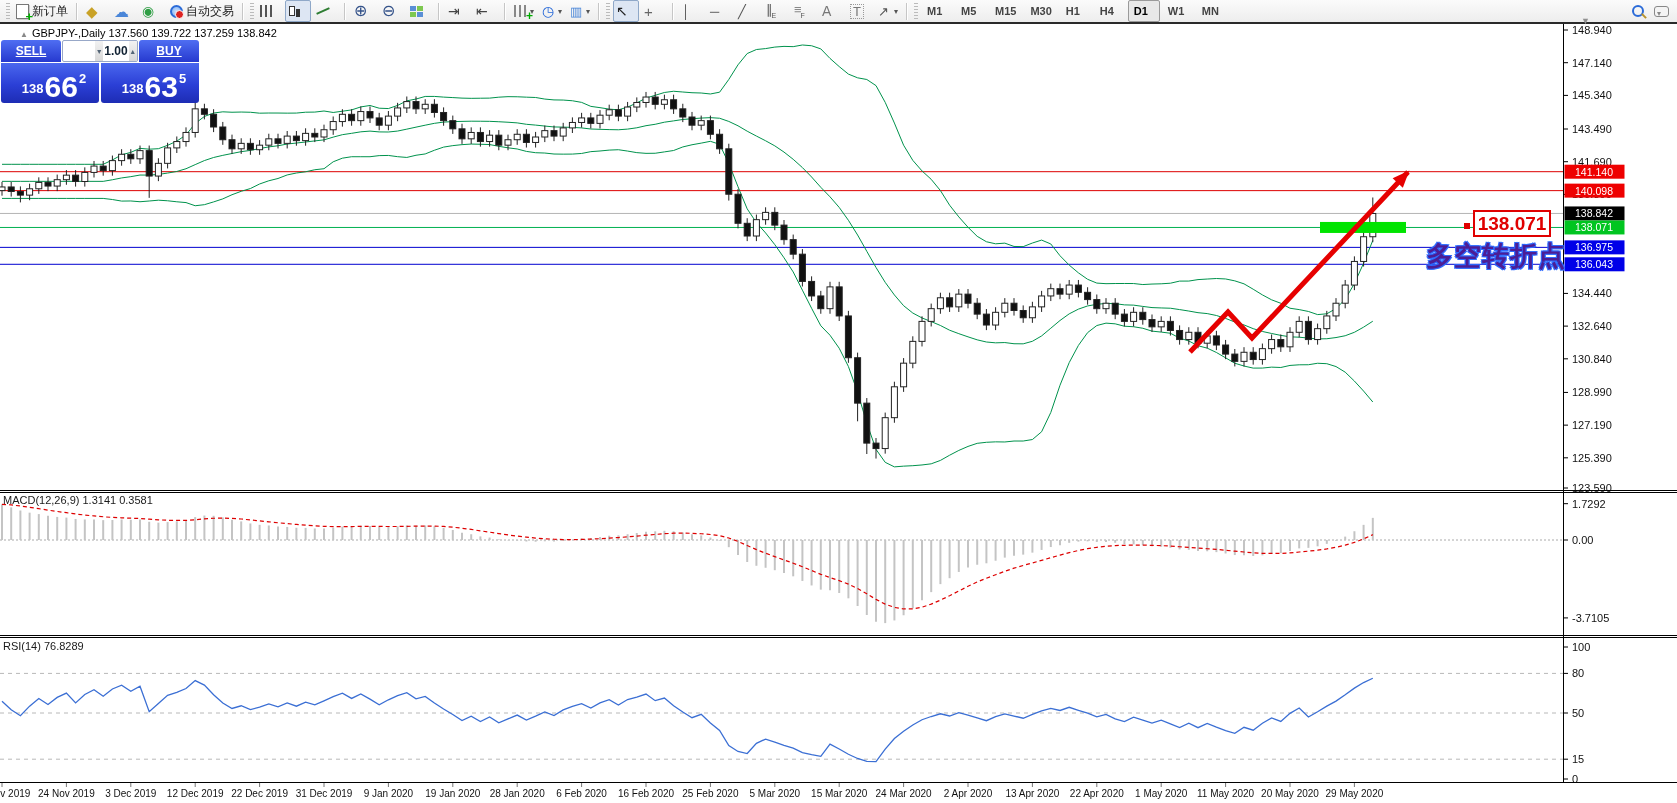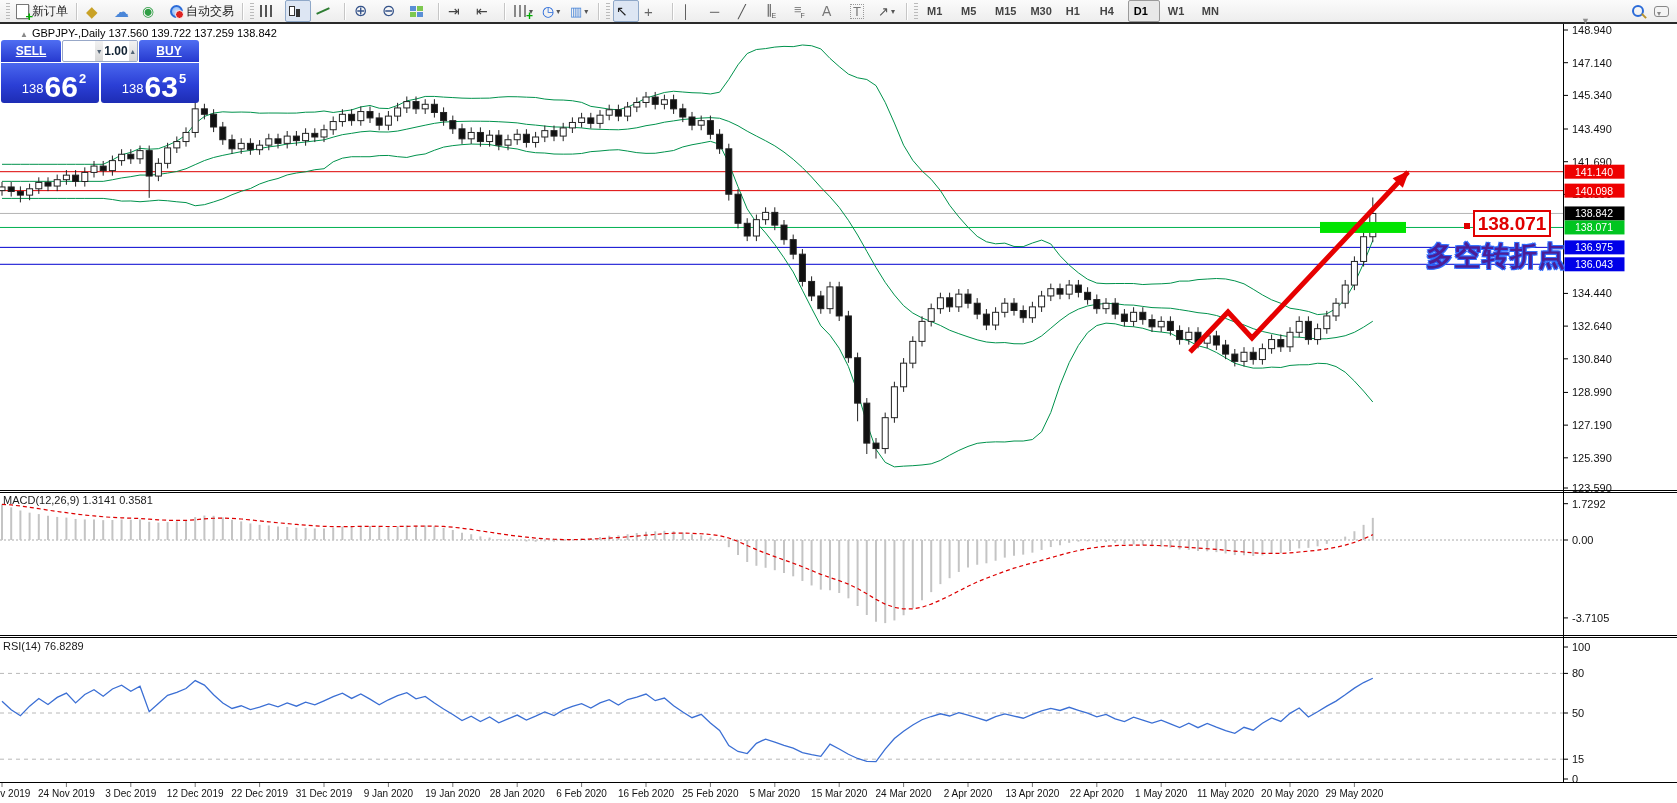--- a/index.html
+++ b/index.html
@@ -1,21 +1,21 @@
 <!DOCTYPE html>
 <html><head>
 <meta charset="utf-8">
 <style>
   html,body{margin:0;padding:0;}
   body{width:1677px;height:803px;position:relative;overflow:hidden;background:#fff;
        font-family:"Liberation Sans",sans-serif;-webkit-font-smoothing:antialiased;}
   
   .toolbar{position:absolute;left:0;top:0;width:1677px;height:24px;background:linear-gradient(#fbfbfb,#ededed);
            border-bottom:2px solid #2a2a2a;display:flex;align-items:center;padding-left:4px;box-sizing:border-box;z-index:30;}
-  .tb-btn{height:20px;min-width:20px;display:flex;align-items:center;justify-content:flex-start;margin:0 1px;
+  .tb-btn{height:20px;min-width:20px;display:flex;align-items:center;justify-content:space-between;margin:0 1px;
           padding:0 2px;border:1px solid transparent;border-radius:2px;color:#333;font-size:12px;cursor:default;}
   .tb-btn.active{background:#dde6f3;border:1px solid #8fa8c8;}
   .tb-sep{width:1px;height:17px;background:#c6c6c6;border-right:1px solid #fff;margin:0 4px;}
   .tb-grip{width:4px;height:16px;margin:0 2px;background:repeating-linear-gradient(#bbb 0 1px,transparent 1px 3px);}
   .tb-label{font-size:12px;color:#222;margin-left:3px;white-space:nowrap;font-family:"Liberation Sans",sans-serif;}
   .glyph{font-size:13px;line-height:1;}
   .caret{font-size:8px;color:#555;margin-left:2px;}
   .tf-btn{font-size:11px;font-weight:bold;color:#444;padding:0 5px;}
   .tf-btn.active{background:#e8e8e8;border:1px solid #9a9a9a;color:#000;}
   
@@ -56,21 +56,21 @@
   .trade-panel{position:absolute;left:1px;top:40px;width:198px;z-index:20;font-family:"Liberation Sans",sans-serif;}
   .tp-row1{display:flex;height:22px;gap:1px;}
   .tp-btn{flex:0 0 60px;background:linear-gradient(#4f6ef2,#2639cf);color:#fff;font-size:12px;font-weight:bold;
           display:flex;align-items:center;justify-content:center;border-radius:3px 3px 0 0;text-decoration:underline;}
   .tp-vol{flex:1;display:flex;background:#fff;border:1px solid #98a8c8;border-radius:2px;overflow:hidden;padding-left:32px;}
   .tp-spin{width:14px;background:linear-gradient(#f2f2f2,#d8d8d8);color:#567;font-size:7px;display:flex;align-items:center;justify-content:center;}
   .tp-vol input{width:100%;border:0;outline:0;text-align:center;font-size:12px;font-weight:bold;color:#123;padding:0;}
   .tp-row2{display:flex;height:40px;gap:2px;margin-top:1px;}
   .tp-price{flex:1;background:linear-gradient(#4a67ee 0%,#2b3fd6 55%,#1d2cb4 100%);color:#fff;border-radius:0 0 3px 3px;
             display:flex;align-items:flex-end;justify-content:center;padding-bottom:3px;}
-  .tp-small{font-size:13px;font-weight:normal;margin:0 1px 4px 8px;}
+  .tp-small{font-size:13px;font-weight:bold;margin:0 1px 4px 8px;}
   .tp-big{font-size:30px;font-weight:bold;line-height:26px;}
   .tp-sup{font-size:13px;font-weight:bold;margin:2px 0 14px 1px;}
   svg text{font-family:"Liberation Sans",sans-serif;}
 </style>
 </head>
 <body>
 
 <div class="toolbar">
   <div class="tb-grip"></div>
   <div class="tb-btn">

